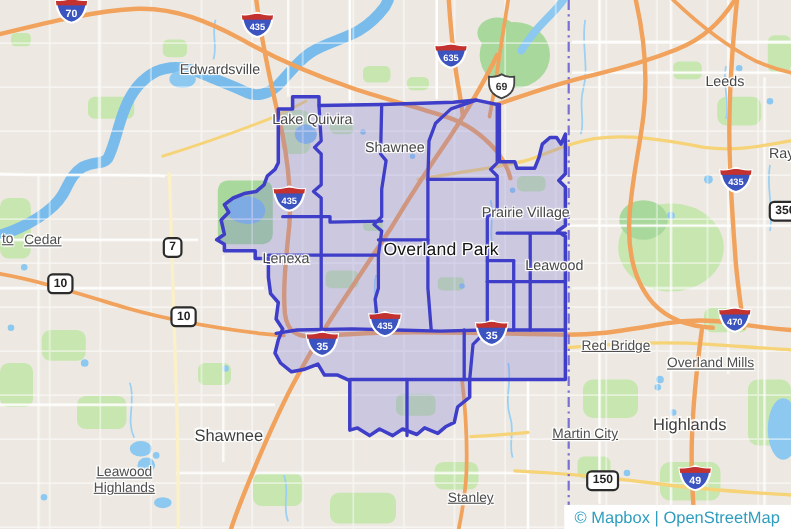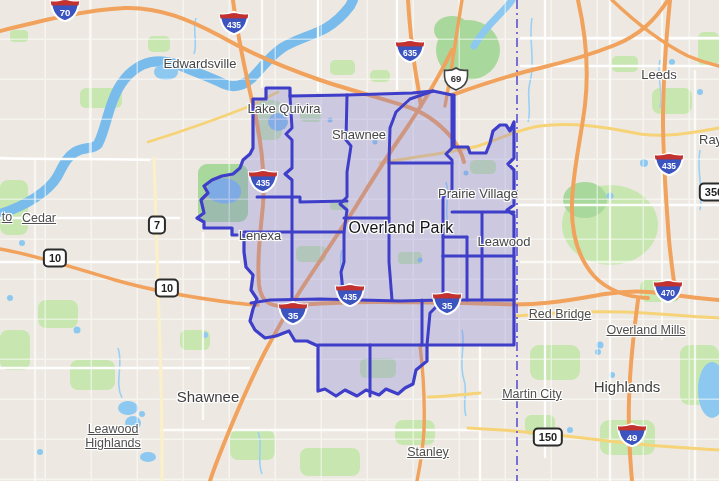--- a/index.html
+++ b/index.html
@@ -290,14 +290,15 @@
         <text x="13.5" y="15.5">69</text>
       </svg>
 </div>
 
 <div class="rbadge" style="left:157px;top:225px">7</div>
 <div class="rbadge" style="left:55px;top:258px">10</div>
 <div class="rbadge" style="left:167px;top:288px">10</div>
 <div class="rbadge" style="left:548px;top:437px">150</div>
 <div class="rbadge" style="left:714px;top:192px">350</div>
 
+<div class="attr">© Mapbox | OpenStreetMap</div>
 
 </div>
 
 </body></html>

